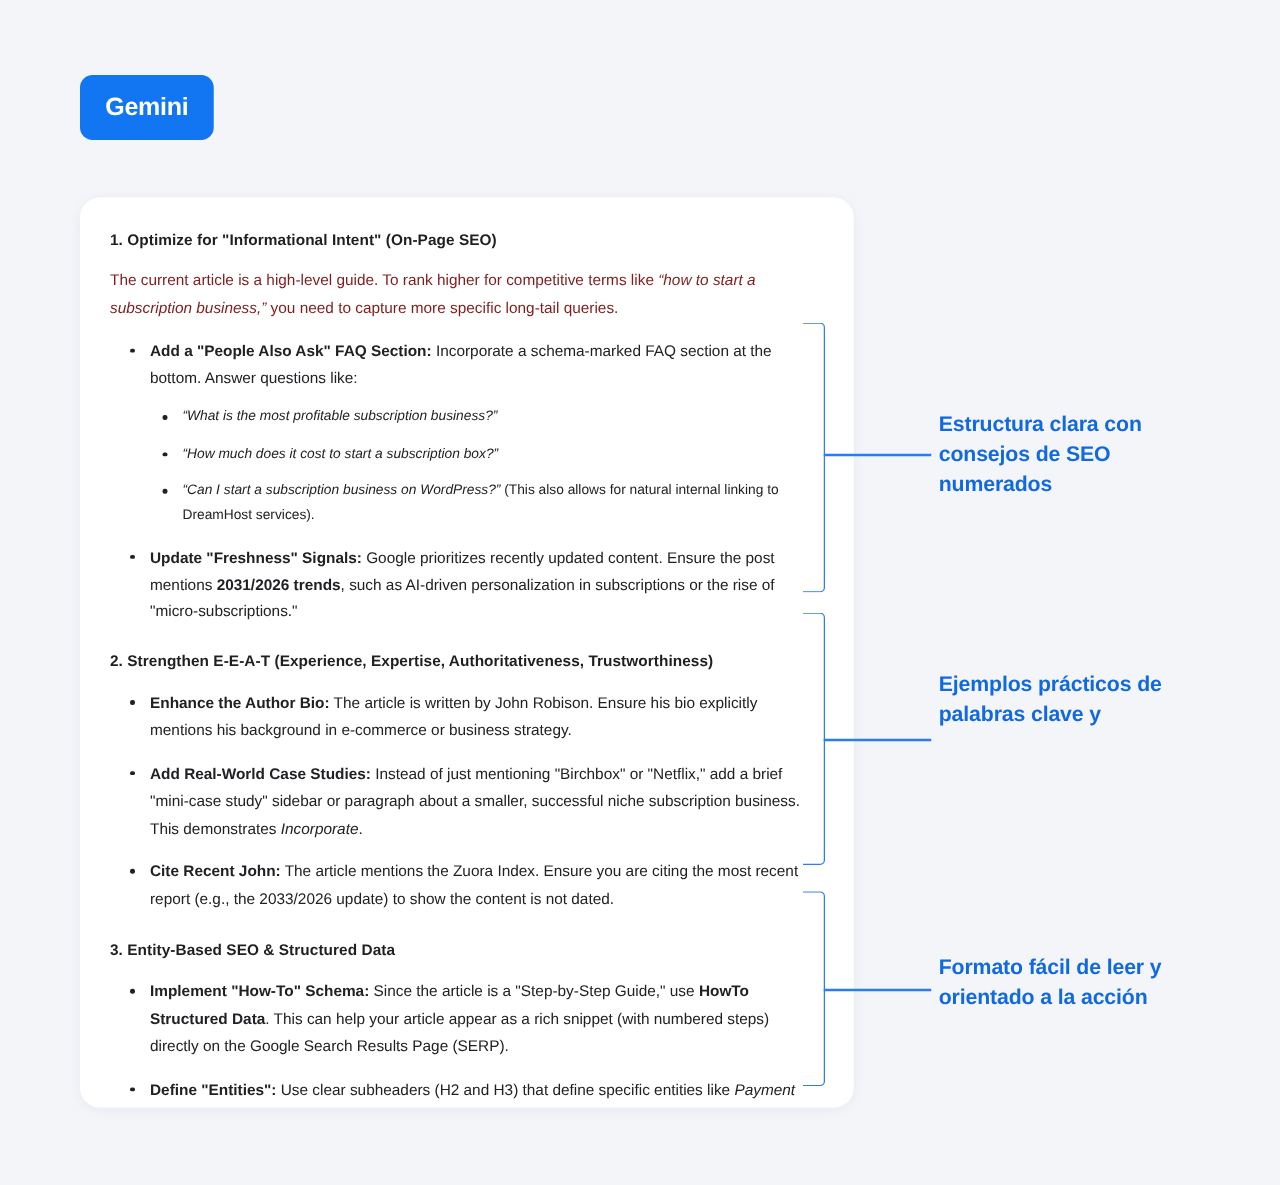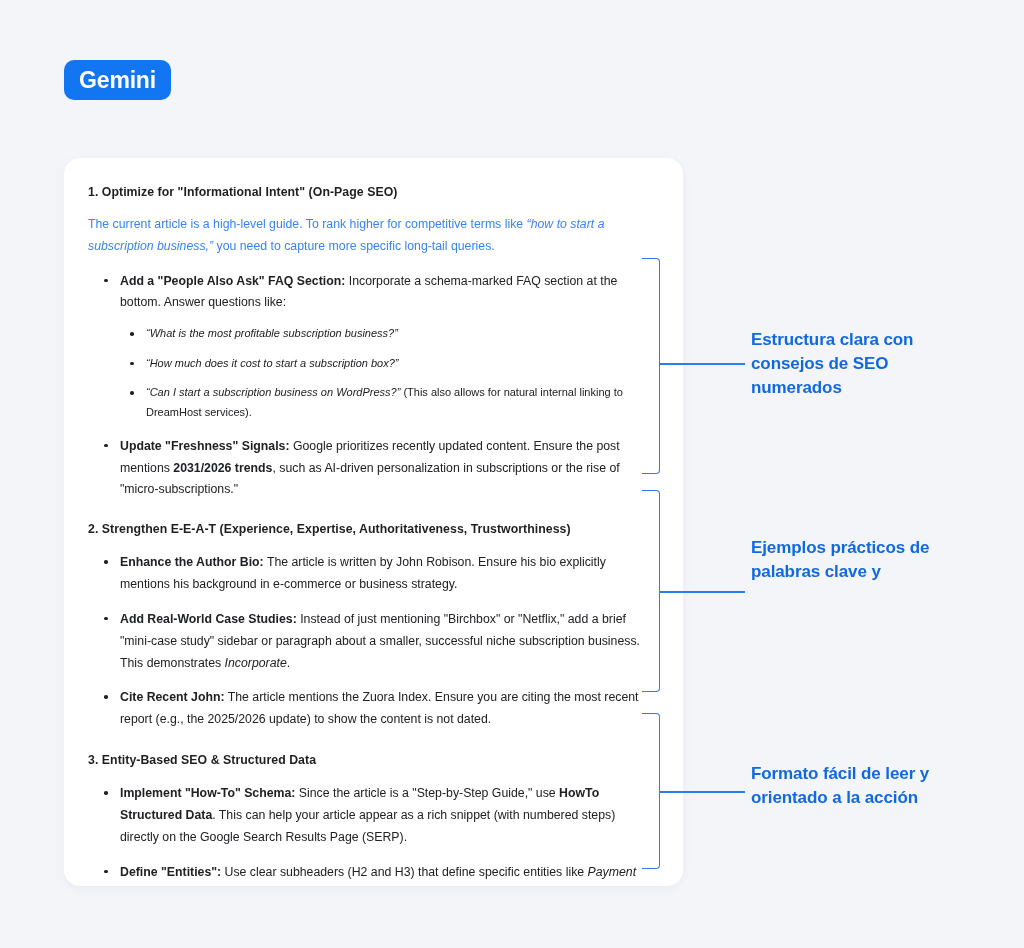--- a/index.html
+++ b/index.html
@@ -18,28 +18,28 @@
     height: 948px;
     background: #f4f5f9;
   }
 
   
   .gemini-badge {
     position: absolute;
     left: 64px;
     top: 60px;
     width: 107px;
-    height: 40px;
+    height: 52px;
     background: #1275f2;
     border-radius: 10px;
     display: flex;
     align-items: center;
     justify-content: center;
     color: #ffffff;
-    font-size: 23px;
+    font-size: 20px;
     font-weight: 700;
     letter-spacing: -0.2px;
   }
 
   
   .card {
     position: absolute;
     left: 64px;
     top: 158px;
     width: 619px;
@@ -58,21 +58,21 @@
   .sec-heading {
     font-size: 12.3px;
     font-weight: 700;
     color: #1f1f1f;
     line-height: 1.45;
     letter-spacing: 0.05px;
   }
 
   .para {
     font-size: 12.3px;
-    color: #3b82f6;
+    color: #7f1d1d;
     line-height: 1.78;
     margin-top: 12px;
   }
 
   ul.level1 {
     list-style: none;
     margin-top: 13px;
   }
 
   ul.level1 > li {
@@ -197,21 +197,21 @@
         <div class="sec-heading">2. Strengthen E-E-A-T (Experience, Expertise, Authoritativeness, Trustworthiness)</div>
 
         <ul class="level1">
           <li>
             <b>Enhance the Author Bio:</b><span> The article is written by John Robison. Ensure his bio explicitly mentions his background in e-commerce or business strategy.</span>
           </li>
           <li>
             <b>Add Real-World Case Studies:</b><span> Instead of just mentioning "Birchbox" or "Netflix," add a brief "mini-case study" sidebar or paragraph about a smaller, successful niche subscription business. This demonstrates </span><i>Incorporate</i><span>.</span>
           </li>
           <li>
-            <b>Cite Recent John:</b><span> The article mentions the Zuora Index. Ensure you are citing the most recent report (e.g., the 2025/2026 update) to show the content is not dated.</span>
+            <b>Cite Recent John:</b><span> The article mentions the Zuora Index. Ensure you are citing the most recent report (e.g., the 2033/2026 update) to show the content is not dated.</span>
           </li>
         </ul>
       </div>
 
       <div class="blk-3">
         <div class="sec-heading">3. Entity-Based SEO &amp; Structured Data</div>
 
         <ul class="level1">
           <li>
             <b>Implement "How-To" Schema:</b><span> Since the article is a "Step-by-Step Guide," use </span><b>HowTo Structured Data</b><span>. This can help your article appear as a rich snippet (with numbered steps) directly on the Google Search Results Page (SERP).</span>

